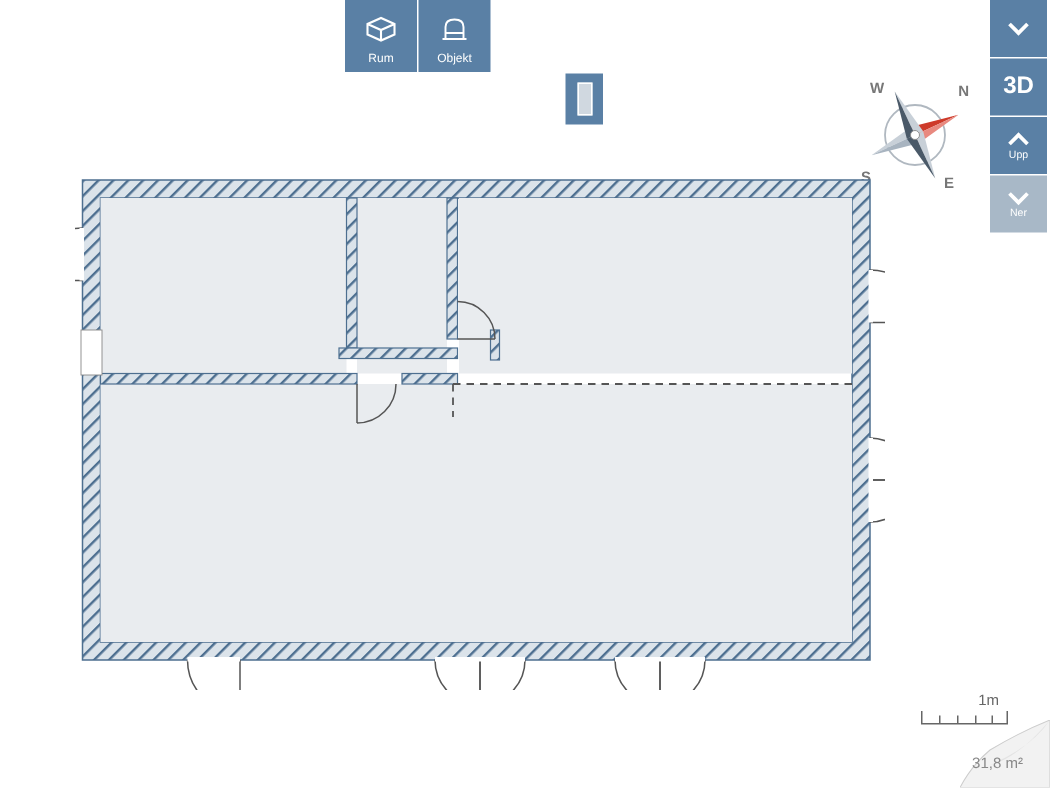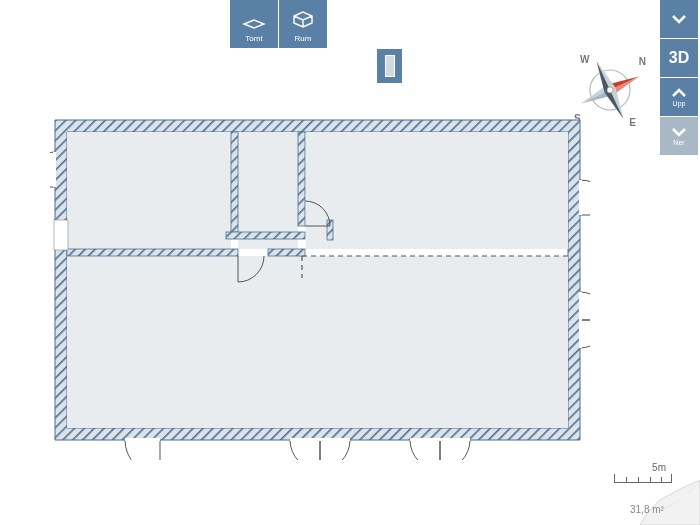--- a/index.html
+++ b/index.html
@@ -171,52 +171,53 @@
 
     
     .area-display {
       position: absolute;
       bottom: 0;
       right: 0;
       width: 70px;
       height: 32px;
       display: flex;
       align-items: center;
+      justify-content: center;
       font-size: 10px;
       color: #888;
     }
     .page-curl {
       position: absolute;
       bottom: 0;
       right: 0;
       width: 60px;
       height: 45px;
     }
 
     svg { display: block; }
   </style>
 </head>
 <body>
 
 <div class="toolbar">
-  <div class="toolbar-btn">
-    <div class="icon-box">
-      <svg width="28" height="22" viewBox="0 0 28 22">
-          <path d="M4 16 L14 20 L24 16 L14 12 Z" fill="none" stroke="#fff" stroke-width="1.4"></path>
-        </svg>
-    </div>
-    <div class="lbl">Tomt</div>
-  </div>
   <div class="toolbar-btn">
     <div class="icon-box">
       <svg width="28" height="22" viewBox="0 0 28 22">
           <path d="M5 15 L14 19 L23 15 L23 8 L14 4 L5 8 Z M5 8 L14 12 L23 8 M14 12 L14 19" fill="none" stroke="#fff" stroke-width="1.4"></path>
         </svg>
     </div>
     <div class="lbl">Rum</div>
+  </div>
+  <div class="toolbar-btn">
+    <div class="icon-box">
+      <svg width="28" height="22" viewBox="0 0 28 22">
+          <path d="M8 18 L8 10 Q8 5 14 5 Q20 5 20 10 L20 18 M6 18 L22 18 M8 14 L20 14" fill="none" stroke="#fff" stroke-width="1.3"></path>
+        </svg>
+    </div>
+    <div class="lbl">Objekt</div>
   </div>
 </div>
 
 <div class="sub-toolbar">
   <div class="sub-btn">
     <div class="inner-door"></div>
   </div>
 </div>
 
 <div class="sidebar">
@@ -315,21 +316,21 @@
 
       <path d="M188 141 L188 167 M188 167 A26 26 0 0 0 214 141"></path>
 
       <path d="M255 111 L280 111 M280 111 A25 25 0 0 0 255 86"></path>
     </g>
 
     <rect x="4" y="105" width="14" height="30" fill="#fff" stroke="#888" stroke-width="0.6"></rect>
   </svg>
 </div>
 
-<div class="scale-label">5m</div>
+<div class="scale-label">1m</div>
 <div class="scale-ind">
   <div class="scale-bar">
     <span class="tick" style="left:12px"></span>
     <span class="tick" style="left:24px"></span>
     <span class="tick" style="left:36px"></span>
     <span class="tick" style="left:47px"></span>
   </div>
 </div>
 
 <svg class="page-curl" width="60" height="45" viewBox="0 0 60 45">

